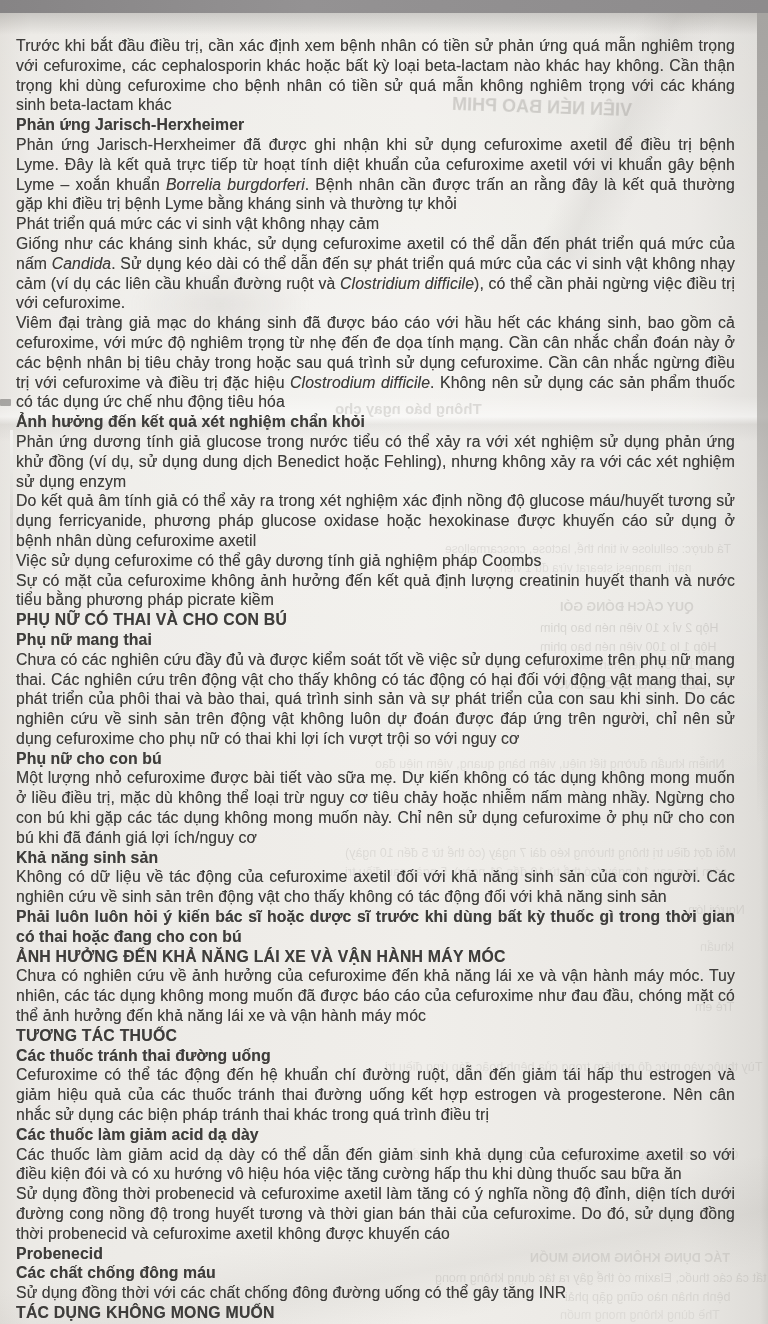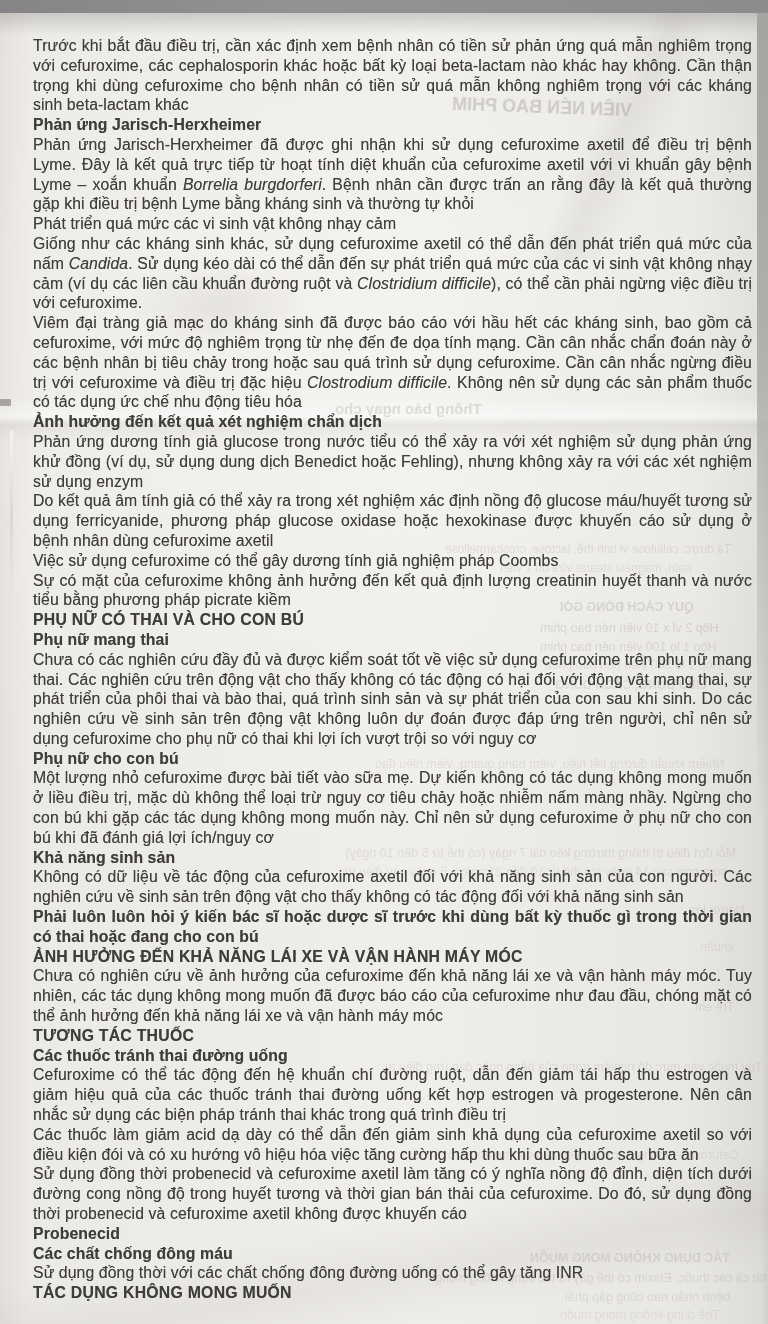--- a/index.html
+++ b/index.html
@@ -21,21 +21,21 @@
   .strip-right{position:absolute;right:0;top:13px;width:11px;height:900px;background:linear-gradient(180deg,#a6a4a1 0%,#b1afac 35%,rgba(177,175,172,0) 90%);}
   .left-mark{position:absolute;left:0;top:399px;width:11px;height:7px;background:#6e6c69;opacity:.55;border-radius:1px;}
   .crease-left{position:absolute;left:10px;top:430px;width:3px;height:170px;background:linear-gradient(180deg,rgba(255,255,255,0.55),rgba(150,147,142,0.18),rgba(255,255,255,0));}
   .wr1{position:absolute;left:320px;top:0;width:448px;height:260px;background:linear-gradient(115deg,rgba(0,0,0,0) 58%,rgba(128,125,120,0.10) 64%,rgba(0,0,0,0) 72%);}
   .wr2{position:absolute;left:0;top:396px;width:768px;height:46px;background:linear-gradient(180deg,rgba(0,0,0,0),rgba(255,255,255,0.45) 45%,rgba(148,145,140,0.12) 62%,rgba(0,0,0,0));}
   .wr3{position:absolute;left:0;top:1080px;width:768px;height:244px;background:linear-gradient(170deg,rgba(0,0,0,0) 55%,rgba(138,135,130,0.10) 70%,rgba(0,0,0,0) 84%);}
   .blob{position:absolute;left:130px;top:265px;width:180px;height:80px;border-radius:50%;
         background:radial-gradient(closest-side,rgba(148,145,140,0.14),rgba(148,145,140,0));filter:blur(2px);}
   
   .content{
-    position:absolute;left:33px;top:36px;width:719px;
+    position:absolute;left:16px;top:36px;width:719px;
     font-size:15.8px;line-height:19.8px;
     text-align:justify;
     text-shadow:0 0 0.5px rgba(74,72,70,0.55);
     letter-spacing:0.1px;
   }
   .blk{margin:0;padding:0;}
   .hb{font-weight:700;}
   .hc{font-weight:700;letter-spacing:0.25px;}
   .hbi{font-weight:700;}
   .it{font-style:italic;}
@@ -81,38 +81,39 @@
       <span class="ghost mir" style="left: 560px; top: 1308px; font-size: 12.5px; opacity: 0.13;">Thề dùng không mong muốn</span>
     </div>
 
   <div class="content">
       <div class="blk body"><span>Trước khi bắt đầu điều trị, cần xác định xem bệnh nhân có tiền sử phản ứng quá mẫn nghiêm trọng với cefuroxime, các cephalosporin khác hoặc bất kỳ loại beta-lactam nào khác hay không. Cần thận trọng khi dùng cefuroxime cho bệnh nhân có tiền sử quá mẫn không nghiêm trọng với các kháng sinh beta-lactam khác</span></div>
       <div class="blk hbi"><span>Phản ứng Jarisch-Herxheimer</span></div>
       <div class="blk body"><span>Phản ứng Jarisch-Herxheimer đã được ghi nhận khi sử dụng cefuroxime axetil để điều trị bệnh Lyme. Đây là kết quả trực tiếp từ hoạt tính diệt khuẩn của cefuroxime axetil với vi khuẩn gây bệnh Lyme – xoắn khuẩn </span><span class="it">Borrelia burgdorferi</span><span>. Bệnh nhân cần được trấn an rằng đây là kết quả thường gặp khi điều trị bệnh Lyme bằng kháng sinh và thường tự khỏi</span></div>
       <div class="blk body"><span>Phát triển quá mức các vi sinh vật không nhạy cảm</span></div>
       <div class="blk body"><span>Giống như các kháng sinh khác, sử dụng cefuroxime axetil có thể dẫn đến phát triển quá mức của nấm </span><span class="it">Candida</span><span>. Sử dụng kéo dài có thể dẫn đến sự phát triển quá mức của các vi sinh vật không nhạy cảm (ví dụ các liên cầu khuẩn đường ruột và </span><span class="it">Clostridium difficile</span><span>), có thể cần phải ngừng việc điều trị với cefuroxime.</span></div>
       <div class="blk body"><span>Viêm đại tràng giả mạc do kháng sinh đã được báo cáo với hầu hết các kháng sinh, bao gồm cả cefuroxime, với mức độ nghiêm trọng từ nhẹ đến đe dọa tính mạng. Cần cân nhắc chẩn đoán này ở các bệnh nhân bị tiêu chảy trong hoặc sau quá trình sử dụng cefuroxime. Cần cân nhắc ngừng điều trị với cefuroxime và điều trị đặc hiệu </span><span class="it">Clostrodium difficile</span><span>. Không nên sử dụng các sản phẩm thuốc có tác dụng ức chế nhu động tiêu hóa</span></div>
-      <div class="blk hb"><span>Ảnh hưởng đến kết quả xét nghiệm chẩn dịch</span></div>
+      <div class="blk hb"><span>Ảnh hưởng đến kết quả xét nghiệm chẩn khỏi</span></div>
       <div class="blk body"><span>Phản ứng dương tính giả glucose trong nước tiểu có thể xảy ra với xét nghiệm sử dụng phản ứng khử đồng (ví dụ, sử dụng dung dịch Benedict hoặc Fehling), nhưng không xảy ra với các xét nghiệm sử dụng enzym</span></div>
       <div class="blk body"><span>Do kết quả âm tính giả có thể xảy ra trong xét nghiệm xác định nồng độ glucose máu/huyết tương sử dụng ferricyanide, phương pháp glucose oxidase hoặc hexokinase được khuyến cáo sử dụng ở bệnh nhân dùng cefuroxime axetil</span></div>
       <div class="blk body"><span>Việc sử dụng cefuroxime có thể gây dương tính giả nghiệm pháp Coombs</span></div>
       <div class="blk body"><span>Sự có mặt của cefuroxime không ảnh hưởng đến kết quả định lượng creatinin huyết thanh và nước tiểu bằng phương pháp picrate kiềm</span></div>
       <div class="blk hc"><span>PHỤ NỮ CÓ THAI VÀ CHO CON BÚ</span></div>
       <div class="blk hb"><span>Phụ nữ mang thai</span></div>
       <div class="blk body"><span>Chưa có các nghiên cứu đầy đủ và được kiểm soát tốt về việc sử dụng cefuroxime trên phụ nữ mang thai. Các nghiên cứu trên động vật cho thấy không có tác động có hại đối với động vật mang thai, sự phát triển của phôi thai và bào thai, quá trình sinh sản và sự phát triển của con sau khi sinh. Do các nghiên cứu về sinh sản trên động vật không luôn dự đoán được đáp ứng trên người, chỉ nên sử dụng cefuroxime cho phụ nữ có thai khi lợi ích vượt trội so với nguy cơ</span></div>
       <div class="blk hb"><span>Phụ nữ cho con bú</span></div>
       <div class="blk body"><span>Một lượng nhỏ cefuroxime được bài tiết vào sữa mẹ. Dự kiến không có tác dụng không mong muốn ở liều điều trị, mặc dù không thể loại trừ nguy cơ tiêu chảy hoặc nhiễm nấm màng nhầy. Ngừng cho con bú khi gặp các tác dụng không mong muốn này. Chỉ nên sử dụng cefuroxime ở phụ nữ cho con bú khi đã đánh giá lợi ích/nguy cơ</span></div>
       <div class="blk hb"><span>Khả năng sinh sản</span></div>
       <div class="blk body"><span>Không có dữ liệu về tác động của cefuroxime axetil đối với khả năng sinh sản của con người. Các nghiên cứu về sinh sản trên động vật cho thấy không có tác động đối với khả năng sinh sản</span></div>
       <div class="blk hbi"><span>Phải luôn luôn hỏi ý kiến bác sĩ hoặc dược sĩ trước khi dùng bất kỳ thuốc gì trong thời gian có thai hoặc đang cho con bú</span></div>
       <div class="blk hc"><span>ẢNH HƯỞNG ĐẾN KHẢ NĂNG LÁI XE VÀ VẬN HÀNH MÁY MÓC</span></div>
       <div class="blk body"><span>Chưa có nghiên cứu về ảnh hưởng của cefuroxime đến khả năng lái xe và vận hành máy móc. Tuy nhiên, các tác dụng không mong muốn đã được báo cáo của cefuroxime như đau đầu, chóng mặt có thể ảnh hưởng đến khả năng lái xe và vận hành máy móc</span></div>
       <div class="blk hc"><span>TƯƠNG TÁC THUỐC</span></div>
       <div class="blk hb"><span>Các thuốc tránh thai đường uống</span></div>
       <div class="blk body"><span>Cefuroxime có thể tác động đến hệ khuẩn chí đường ruột, dẫn đến giảm tái hấp thu estrogen và giảm hiệu quả của các thuốc tránh thai đường uống kết hợp estrogen và progesterone. Nên cân nhắc sử dụng các biện pháp tránh thai khác trong quá trình điều trị</span></div>
+      <div class="blk hb"><span>Các thuốc làm giảm acid dạ dày</span></div>
       <div class="blk body"><span>Các thuốc làm giảm acid dạ dày có thể dẫn đến giảm sinh khả dụng của cefuroxime axetil so với điều kiện đói và có xu hướng vô hiệu hóa việc tăng cường hấp thu khi dùng thuốc sau bữa ăn</span></div>
       <div class="blk body"><span>Sử dụng đồng thời probenecid và cefuroxime axetil làm tăng có ý nghĩa nồng độ đỉnh, diện tích dưới đường cong nồng độ trong huyết tương và thời gian bán thải của cefuroxime. Do đó, sử dụng đồng thời probenecid và cefuroxime axetil không được khuyến cáo</span></div>
       <div class="blk hb"><span>Probenecid</span></div>
       <div class="blk hb"><span>Các chất chống đông máu</span></div>
       <div class="blk body"><span>Sử dụng đồng thời với các chất chống đông đường uống có thể gây tăng INR</span></div>
       <div class="blk hc"><span>TÁC DỤNG KHÔNG MONG MUỐN</span></div>
     </div>
 
   <div class="band-top"></div>
   <div class="band-top-shadow"></div>

